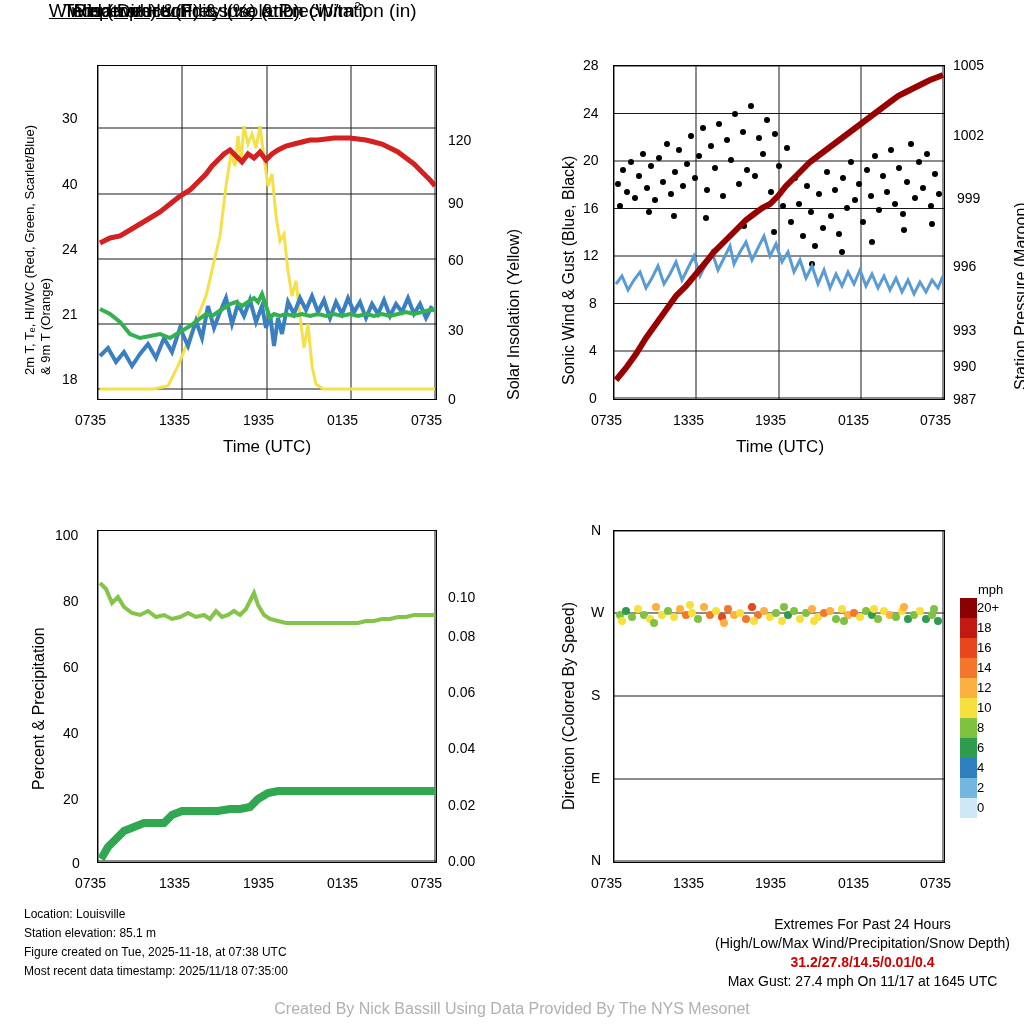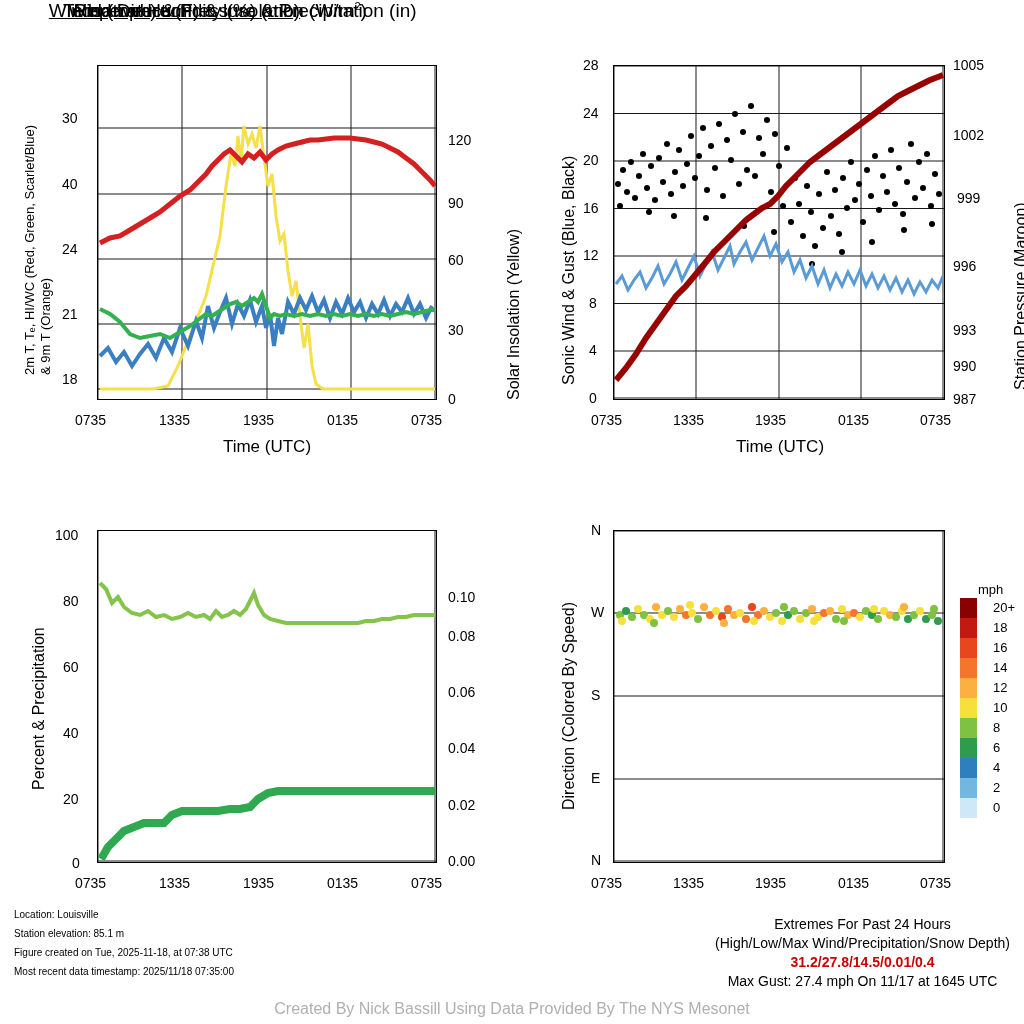--- a/index.html
+++ b/index.html
@@ -21,30 +21,30 @@
   }
   .tick-lab{position:absolute;font-size:14px;}
   .axis-x-lab{position:absolute;font-size:17px;text-align:center;}
   .ylab-rot{
     position:absolute;
     transform-origin:0 0;
     white-space:nowrap;
     font-size:13px;
   }
   .ylab-rot.big{font-size:16px;}
-  .footer-left{position:absolute;left:14px;top:905px;font-size:10px;line-height:19px;}
+  .footer-left{position:absolute;left:24px;top:905px;font-size:12px;line-height:19px;}
   .footer-right{position:absolute;right:14px;top:915px;font-size:14px;line-height:19px;text-align:center;}
   .extreme-vals{color:#cc0000;font-weight:bold;}
   .credit{
     position:absolute;left:0;right:0;top:1000px;text-align:center;
     font-size:16px;color:#b0b0b0;
   }
   .legend-box{position:absolute;}
   .legend-swatch{width:17px;height:20px;}
-  .legend-lab{font-size:13px;padding-left:16px;line-height:20px;}
+  .legend-lab{font-size:13px;padding-left:0;line-height:20px;}
   svg{display:block;}
 </style>
 </head>
 <body>
 
 <div class="panel">
   <div class="ptitle" style="left:60px;top:24px;width:430px;">
     <span>Temperature (F) &amp; Insolation (W/m</span><sup>2</sup><span>)</span>
   </div>
 

